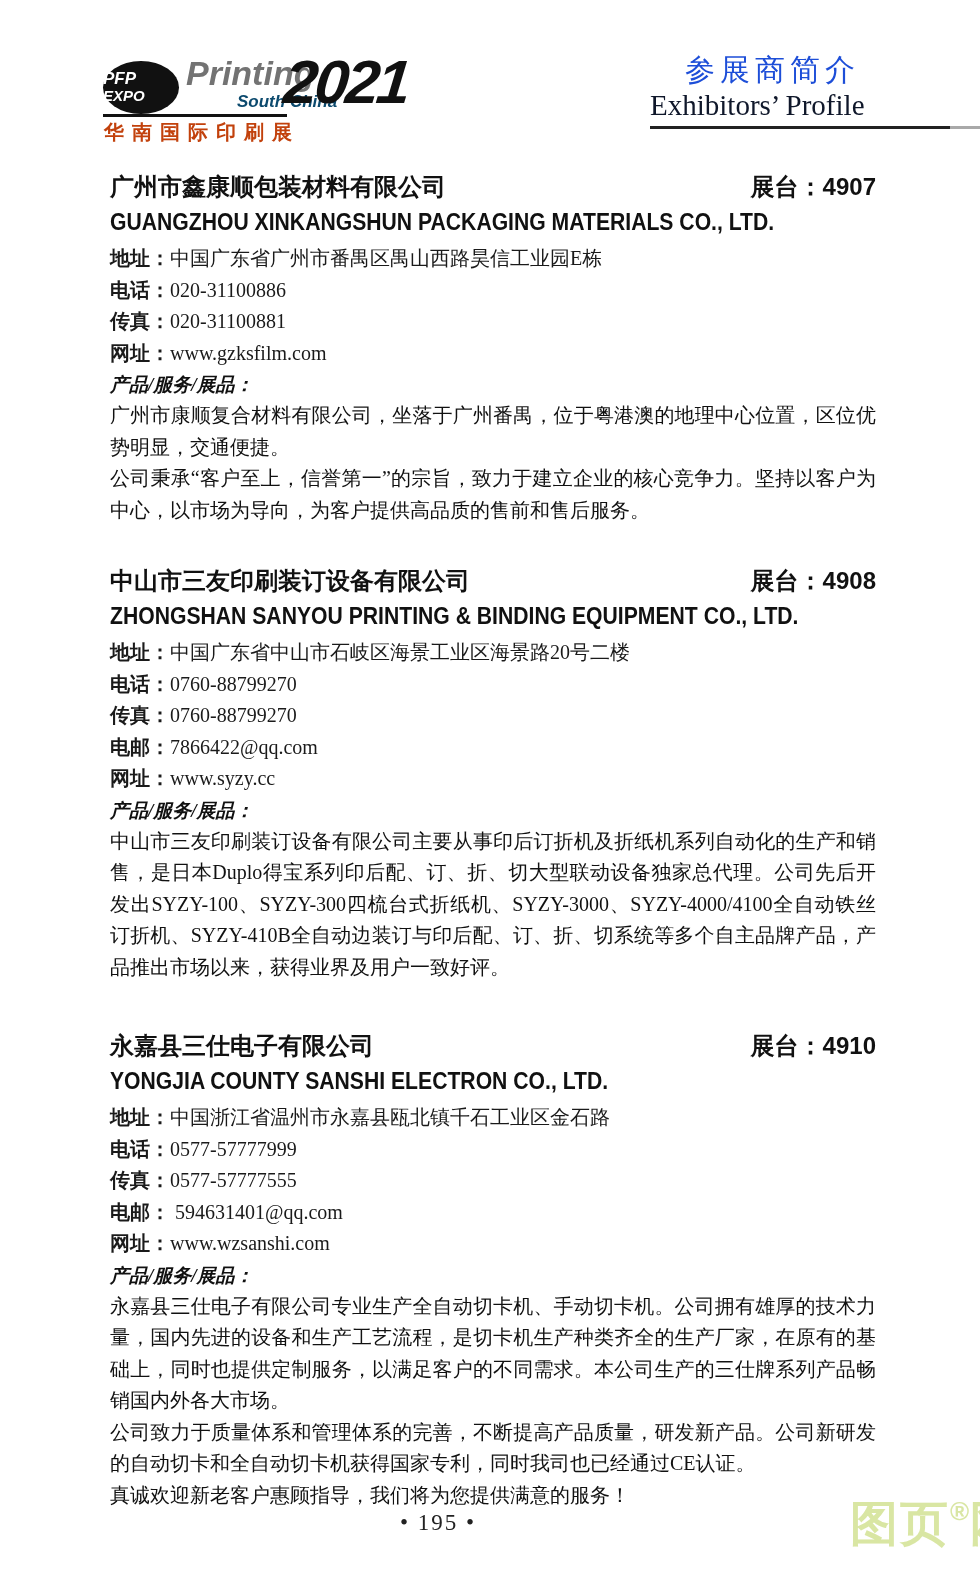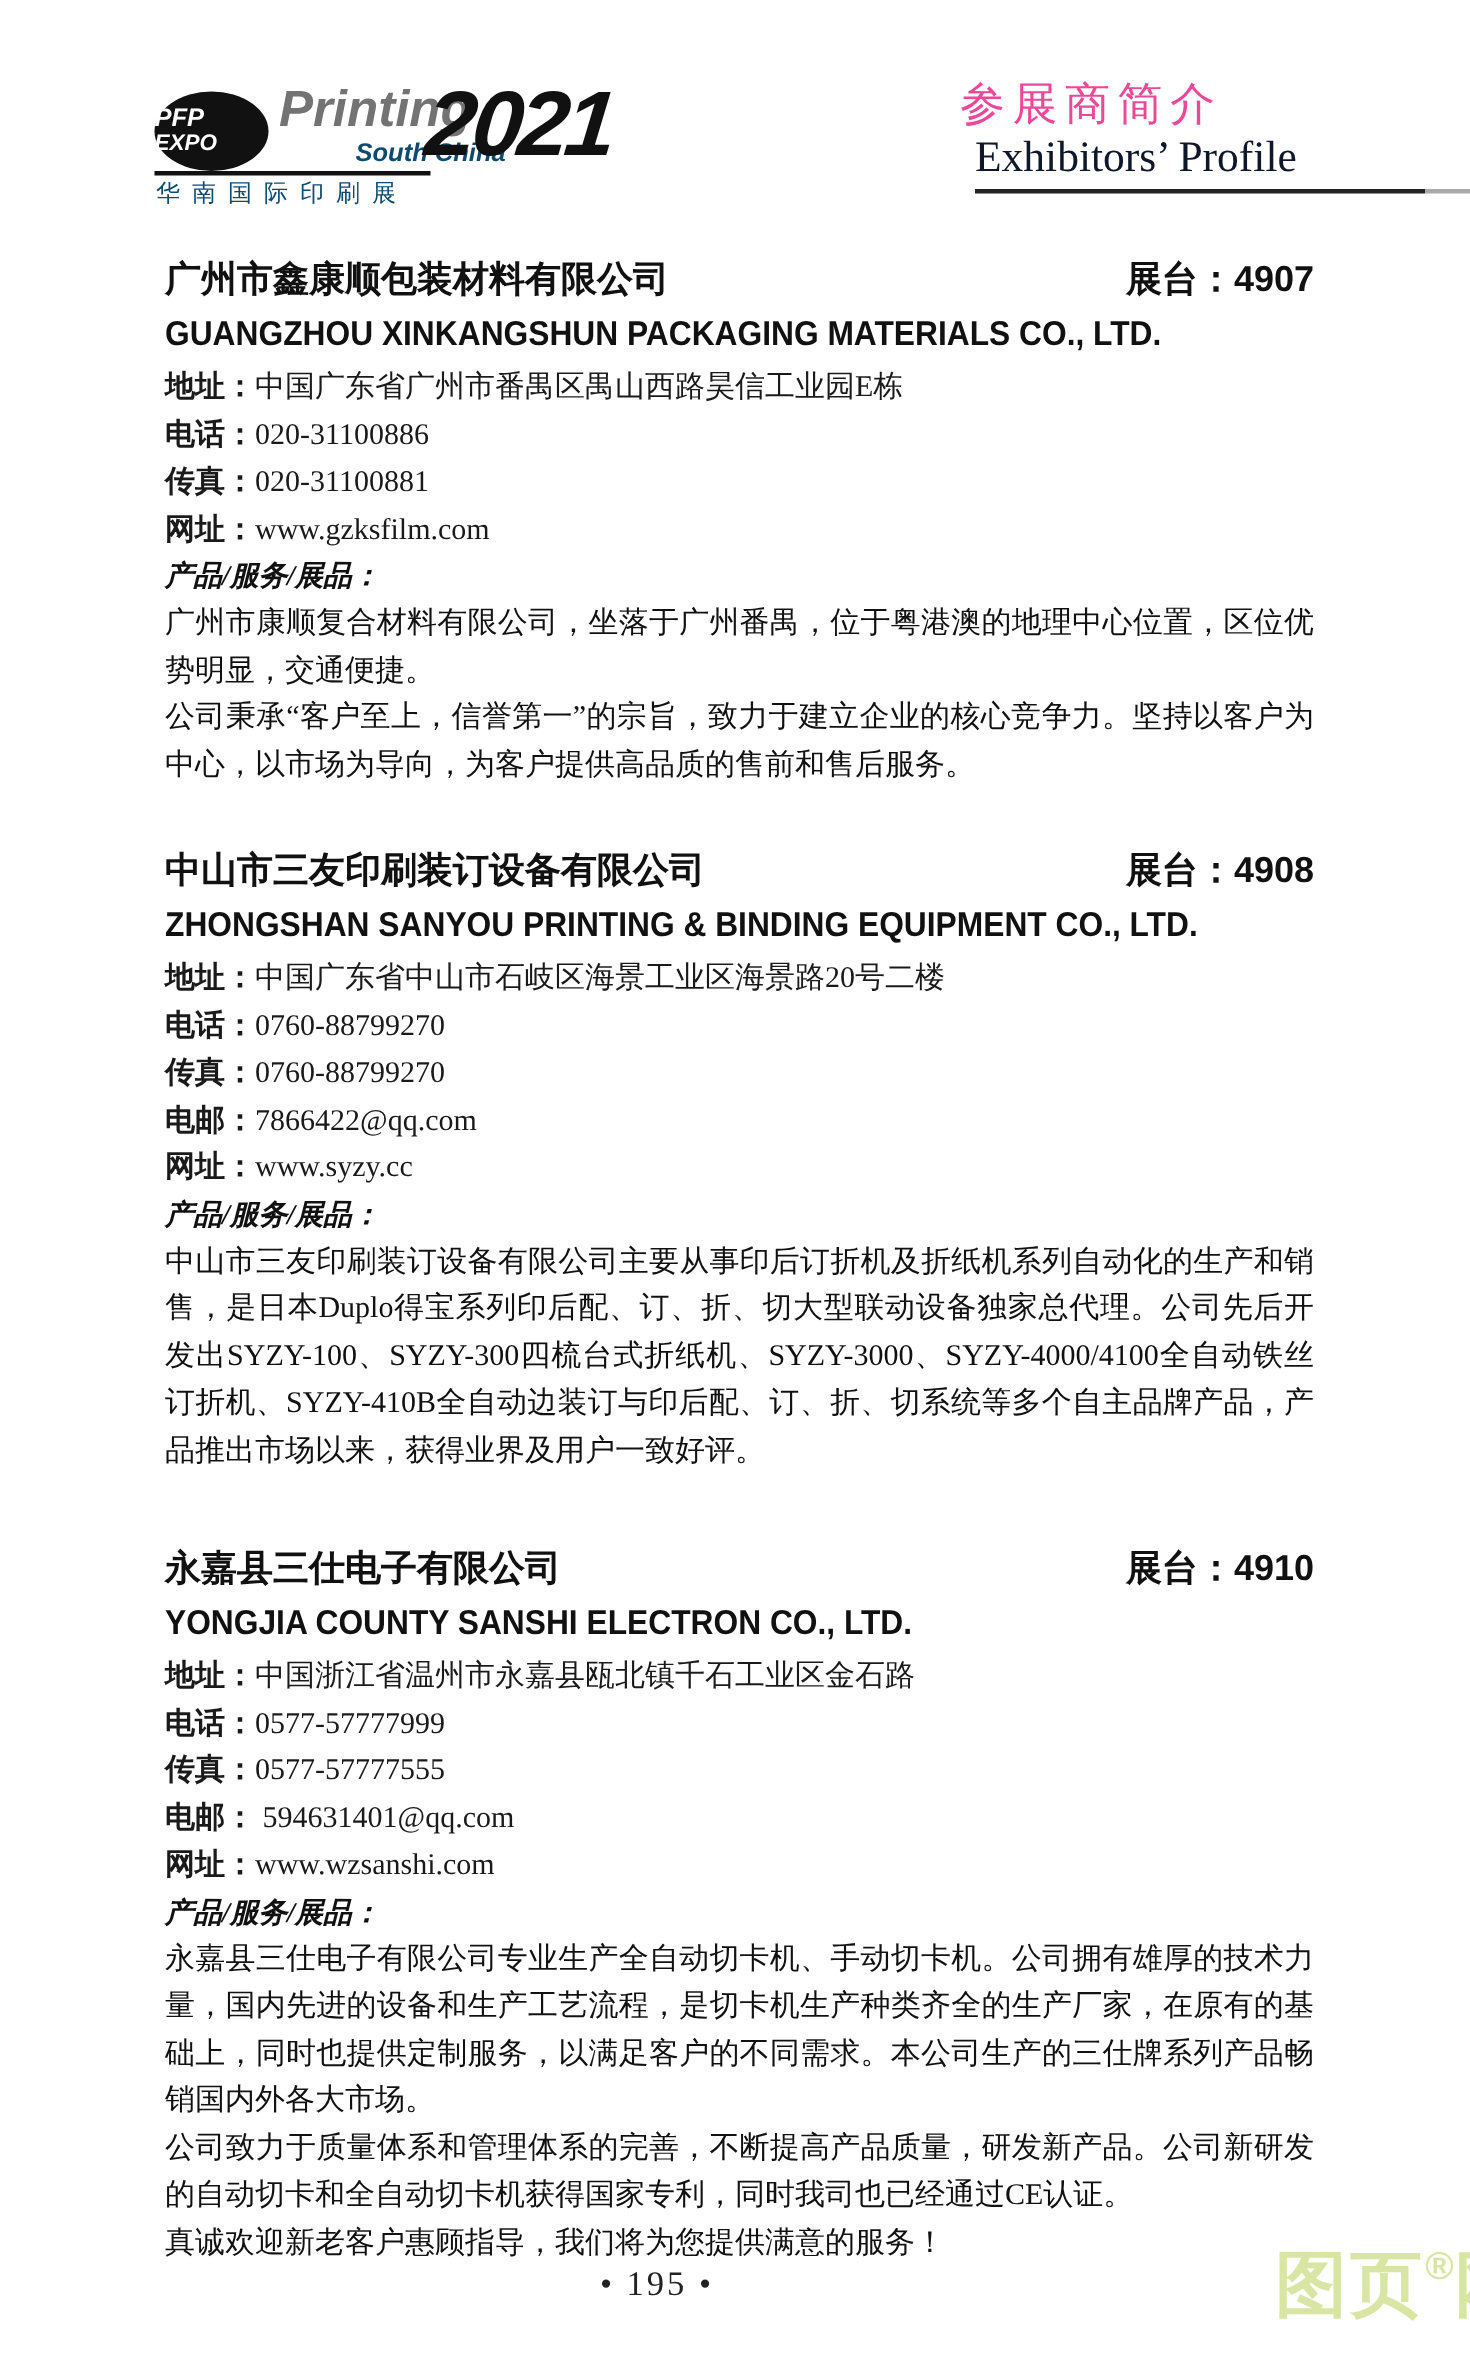--- a/index.html
+++ b/index.html
@@ -26,32 +26,32 @@
     font-size:34px;letter-spacing:0px;color:#737373;
   }
   .logo-brand-sub{
     position:absolute;left:202px;top:92px;
     font-family:"Liberation Sans",sans-serif;font-weight:bold;font-style:italic;
     font-size:17px;color:#0c4a6e;margin-left:35px;
   }
   .logo-rule{position:absolute;left:103px;top:114px;width:184px;height:3px;background:#111;}
   .logo-cn{
     position:absolute;left:104px;top:119px;width:200px;
-    font-family:"Liberation Sans",sans-serif;font-weight:normal;
-    font-size:16px;letter-spacing:8px;color:#0c4a6e;white-space:nowrap;
+    font-family:"Liberation Sans",sans-serif;font-weight:bold;
+    font-size:20px;letter-spacing:8px;color:#c2410c;white-space:nowrap;
   }
   .logo-year{
     position:absolute;left:281px;top:52px;
     font-family:"Liberation Sans",sans-serif;font-weight:bold;font-style:italic;
     font-size:61px;line-height:61px;letter-spacing:-3px;color:#111;
     transform:skewX(-6deg);transform-origin:left bottom;
   }
   .header-title-cn{
-    position:absolute;left:640px;top:53px;
-    font-size:30px;line-height:34px;letter-spacing:5px;color:#ec4899;
+    position:absolute;left:685px;top:53px;
+    font-size:30px;line-height:34px;letter-spacing:5px;color:#1d4ed8;
   }
   .header-title-en{
     position:absolute;left:650px;top:88px;
     font-size:29px;line-height:34px;color:#0f172a;
   }
   .header-rule{position:absolute;left:650px;top:126px;width:300px;height:3px;background:#222;}
   .header-rule-tail{position:absolute;left:950px;top:126px;width:30px;height:3px;background:#a9a9a9;}
   
   .exhibitor{position:absolute;left:110px;width:766px;}
   #sec1{top:172px;}

